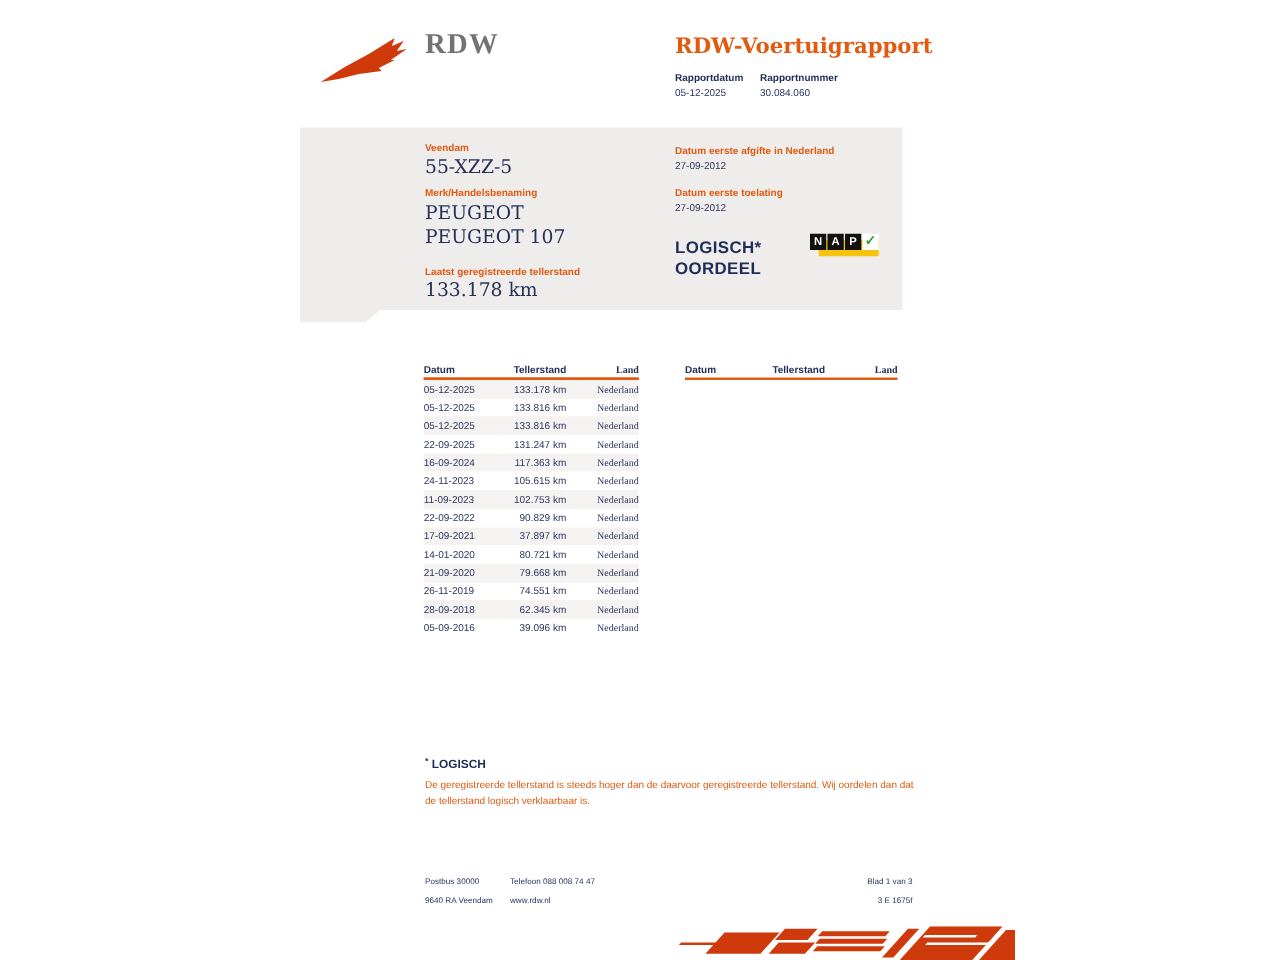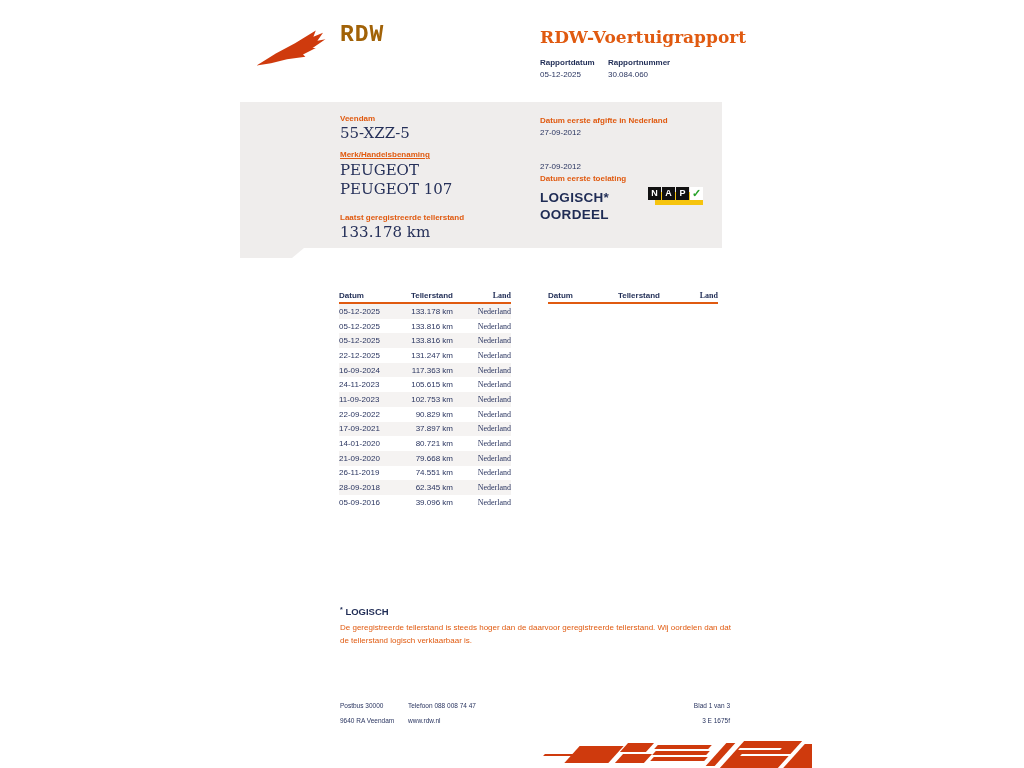--- a/index.html
+++ b/index.html
@@ -3,21 +3,21 @@
 <meta charset="utf-8">
 <style>
   html,body { margin:0; padding:0; }
   body {
     width:1024px; height:768px; position:relative; background:#ffffff;
     font-family:"Liberation Sans", sans-serif; color:#253059; overflow:hidden;
   }
   .abs { position:absolute; }
 
   
-  .brand-text { font-family:Liberation Mono, monospace; font-weight:bold; font-size:23px; color:#a16207; letter-spacing:1px; }
+  .brand-text { font-family:Liberation Serif, serif; font-weight:bold; font-size:23px; color:#737373; letter-spacing:1px; }
   .doc-title  { font-family:"DejaVu Serif", serif; font-weight:bold; font-size:17px; color:#e05a10;text-align:right; }
   .meta-label { font-size:8px; font-weight:bold; color:#1f2c55; }
   .meta-value { font-size:8px; color:#2a3560; }
 
   
   .panel { background:#efedec; }
   .panel-notch { background:#efedec; clip-path: polygon(0 0, 100% 0, calc(100% - 12px) 100%, 0 100%); }
   .lbl { color:#e05a10; font-weight:bold; font-size:8px; }
   .val-lg { font-family:"DejaVu Serif", serif; font-size:15px; color:#253059; line-height:19px; }
   .oordeel { font-size:13.5px; font-weight:bold; color:#1f2c55; line-height:17px; letter-spacing:0.3px; }
@@ -69,30 +69,30 @@
 <div class="abs meta-value" style="left:540px; top:70px;">05-12-2025</div>
 <div class="abs meta-label" style="left:608px; top:58px;">Rapportnummer</div>
 <div class="abs meta-value" style="left:608px; top:70px;">30.084.060</div>
 
 <div class="abs panel" style="left:240px; top:102px; width:482px; height:146px;"></div>
 <div class="abs panel-notch" style="left:240px; top:248px; width:64px; height:10px;"></div>
 
 <div class="abs lbl" style="left:340px; top:114px;">Veendam</div>
 <div class="abs val-lg" style="left:340px; top:124px;">55-XZZ-5</div>
 
-<div class="abs lbl" style="left:340px; top:150px;text-decoration:underline;">Merk/Handelsbenaming</div>
+<div class="abs lbl" style="left:340px; top:150px;">Merk/Handelsbenaming</div>
 <div class="abs val-lg" style="left:340px; top:161px; width:142px;">PEUGEOT PEUGEOT 107</div>
 
 <div class="abs lbl" style="left:340px; top:213px;">Laatst geregistreerde tellerstand</div>
 <div class="abs val-lg" style="left:340px; top:223px;">133.178 km</div>
 
 <div class="abs lbl" style="left:540px; top:116px;">Datum eerste afgifte in Nederland</div>
 <div class="abs meta-value" style="left:540px; top:128px;">27-09-2012</div>
 
-<div class="abs lbl" style="left:540px; top:150px;margin-top:24px;">Datum eerste toelating</div>
+<div class="abs lbl" style="left:540px; top:150px;">Datum eerste toelating</div>
 <div class="abs meta-value" style="left:540px; top:162px;">27-09-2012</div>
 
 <div class="abs oordeel" style="left:540px; top:189px;">
   <div>LOGISCH*</div>
   <div>OORDEEL</div>
 </div>
 
 <div class="abs nap" style="left:648px; top:187px;">
   <span class="nap-shadow"></span>
   <span class="nap-box" style="left:0px;">N</span>
@@ -126,21 +126,21 @@
         <td class="c1">05-12-2025</td>
         <td class="c2">133.816 km</td>
         <td class="c3">Nederland</td>
       </tr>
       <tr>
         <td class="c1">05-12-2025</td>
         <td class="c2">133.816 km</td>
         <td class="c3">Nederland</td>
       </tr>
       <tr>
-        <td class="c1">22-12-2025</td>
+        <td class="c1">22-09-2025</td>
         <td class="c2">131.247 km</td>
         <td class="c3">Nederland</td>
       </tr>
       <tr>
         <td class="c1">16-09-2024</td>
         <td class="c2">117.363 km</td>
         <td class="c3">Nederland</td>
       </tr>
       <tr>
         <td class="c1">24-11-2023</td>

